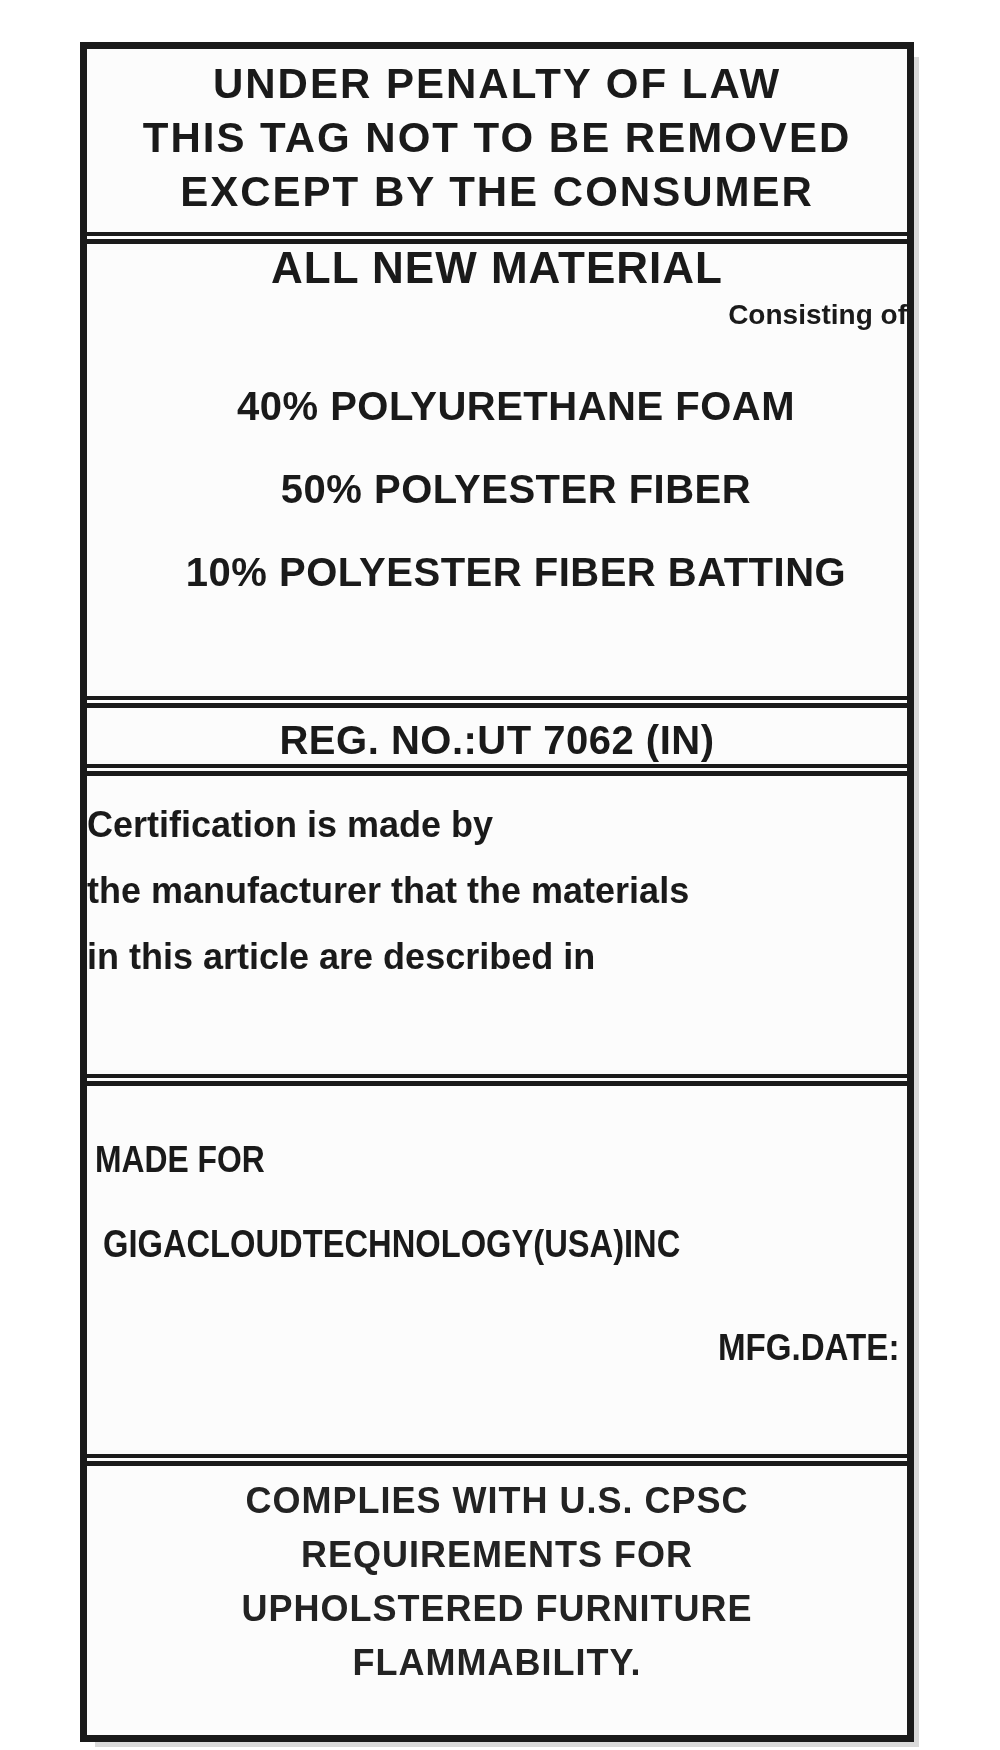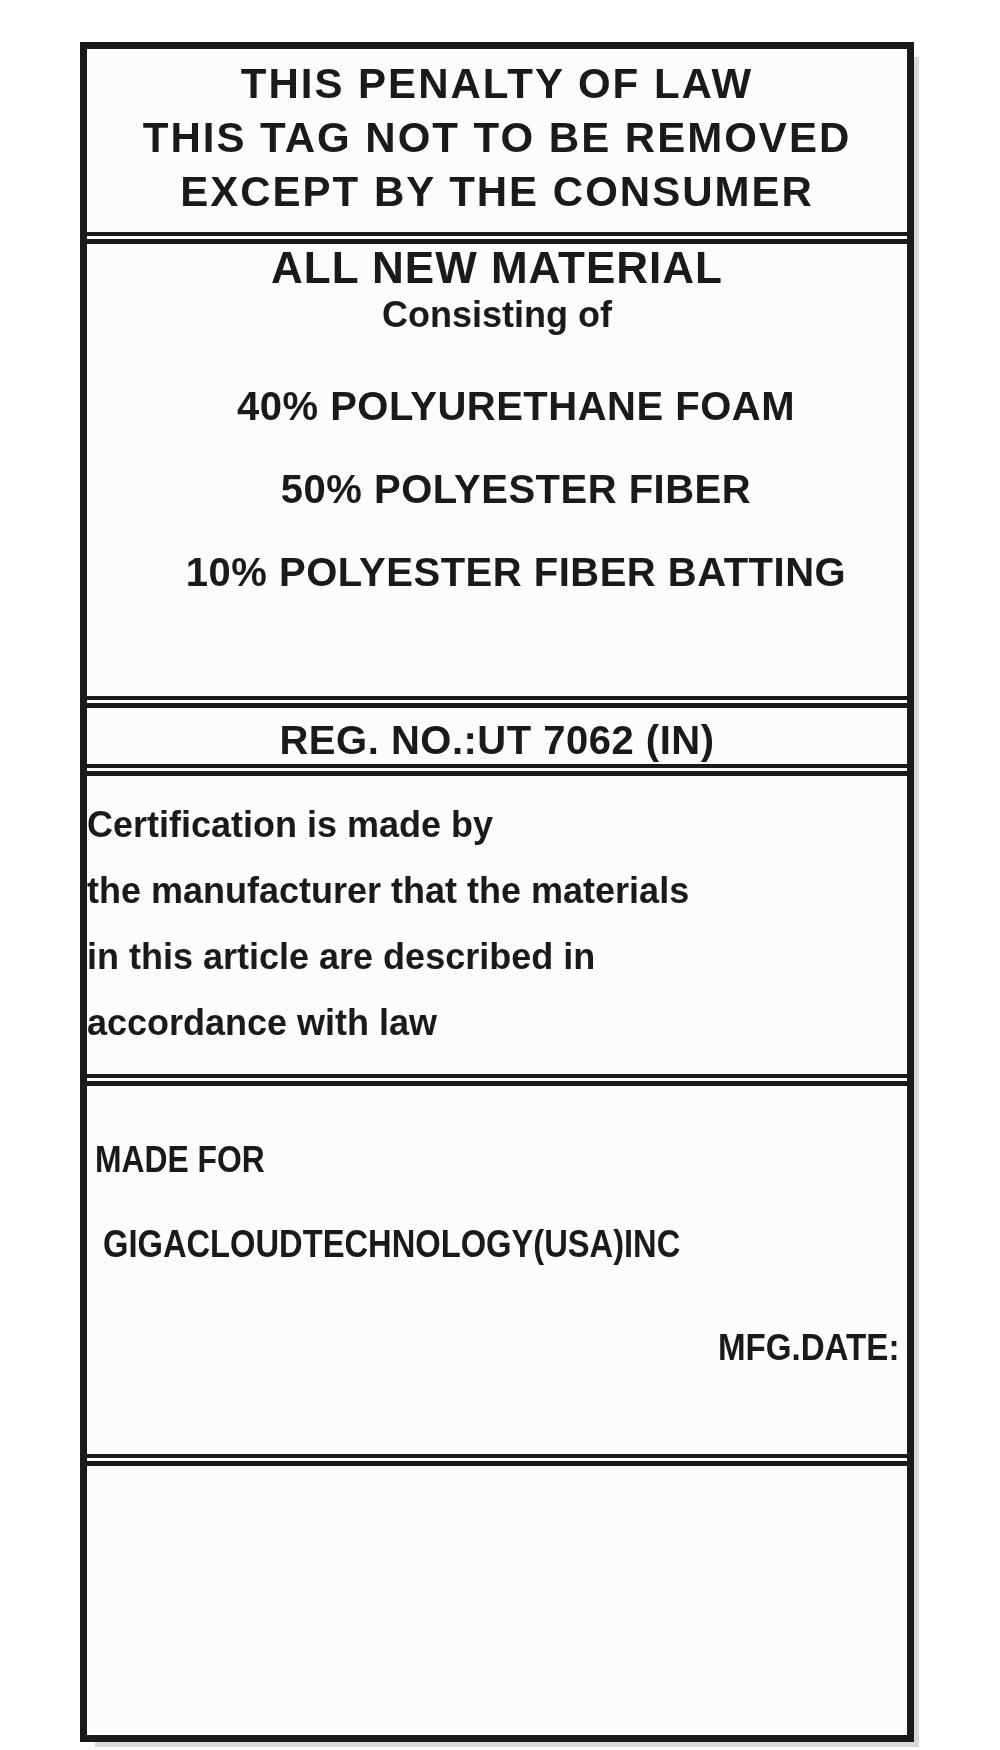--- a/index.html
+++ b/index.html
@@ -46,22 +46,22 @@
     white-space:nowrap;
   }
 
   
   .materials{ height:452px; padding-top:0; }
   .materials-title{
     text-align:center; font-weight:bold;
     font-size:44px; line-height:48px; letter-spacing:1px;
   }
   .materials-subtitle{
-    text-align:center; font-weight:bold;
-    font-size:36px; line-height:46px;
+    text-align:right; font-weight:bold;
+    font-size:28px; line-height:46px;
   }
   .materials-list{ margin-top:48px; padding-left:38px; }
   .material-item{
     font-weight:bold; font-size:40px; line-height:41px;
     margin-bottom:42px; letter-spacing:0.5px; white-space:nowrap;text-align:center;
   }
 
   
   .reg{
     height:56px; text-align:center; font-weight:bold;
@@ -101,21 +101,21 @@
     letter-spacing:1px;
     color:#232323;
   }
 </style>
 </head>
 <body>
 
 <div class="label-box">
 
   <section class="sec header">
-    <div>THIS PENALTY OF LAW</div>
+    <div>UNDER PENALTY OF LAW</div>
     <div>THIS TAG NOT TO BE REMOVED</div>
     <div>EXCEPT BY THE CONSUMER</div>
   </section>
 
   <div class="divider"></div>
 
   <section class="sec materials">
     <div class="materials-title">ALL NEW MATERIAL</div>
     <div class="materials-subtitle">Consisting of</div>
     <div class="materials-list">
@@ -130,33 +130,38 @@
   <section class="sec reg">
     <div>REG. NO.:UT 7062 (IN)</div>
   </section>
 
   <div class="divider"></div>
 
   <section class="sec cert">
     <div>Certification is made by</div>
     <div>the manufacturer that the materials</div>
     <div>in this article are described in</div>
-    <div>accordance with law</div>
   </section>
 
   <div class="divider"></div>
 
   <section class="sec madefor">
     <div class="made-line made-heading">
       <span class="condensed">MADE FOR</span>
     </div>
     <div class="made-line company">
       <span class="condensed">GIGACLOUDTECHNOLOGY(USA)INC</span>
     </div>
     <div class="made-line mfg">
       <span class="condensed">MFG.DATE:</span>
     </div>
   </section>
 
   <div class="divider"></div>
 
+  <section class="sec compliance">
+    <div>COMPLIES WITH U.S. CPSC</div>
+    <div>REQUIREMENTS FOR</div>
+    <div>UPHOLSTERED FURNITURE</div>
+    <div>FLAMMABILITY.</div>
+  </section>
 
 </div>
 
 </body></html>

